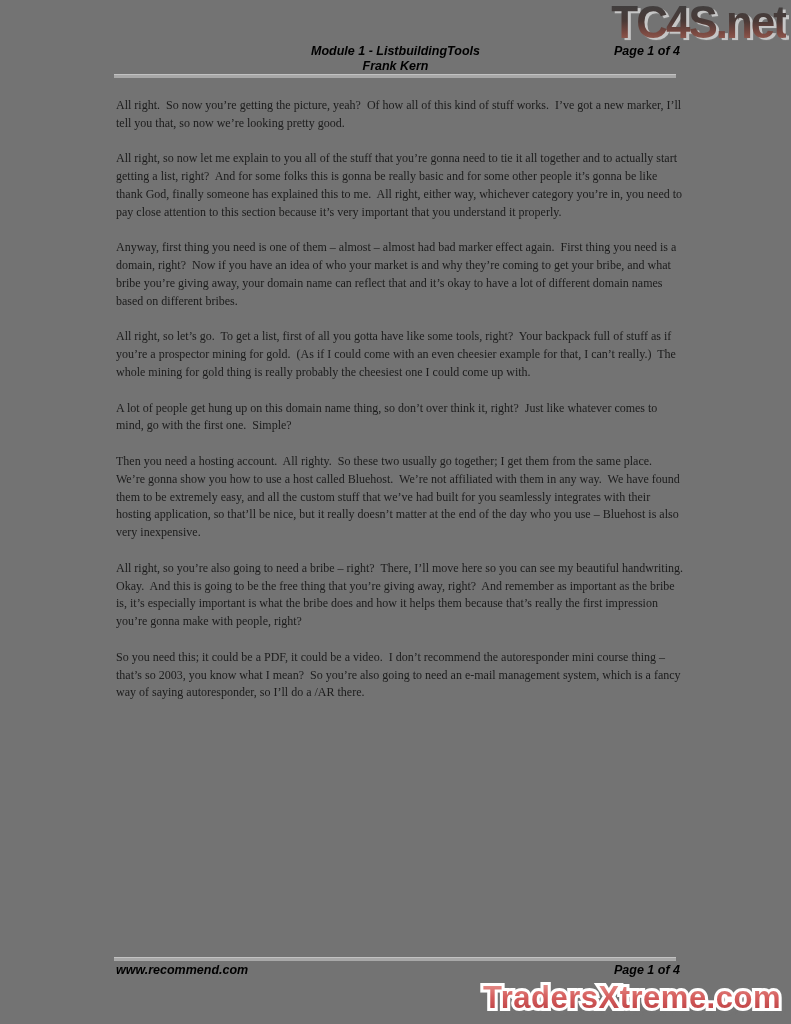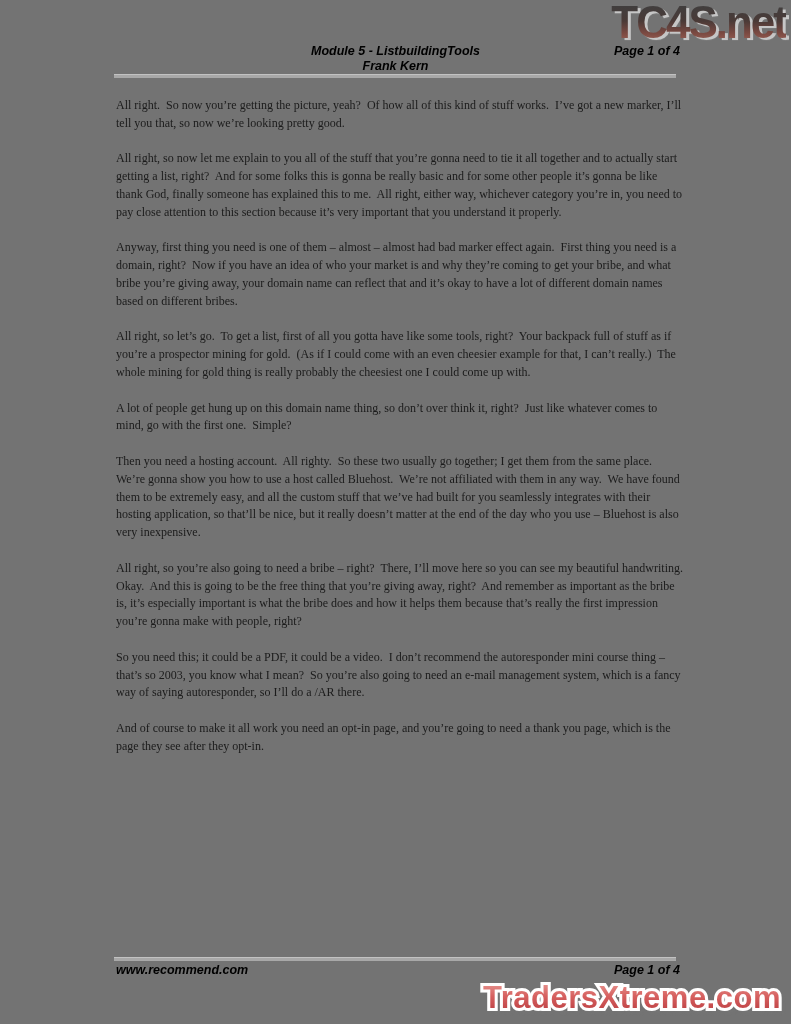--- a/index.html
+++ b/index.html
@@ -144,35 +144,34 @@
   }
 </style>
 </head>
 <body>
 
 <div class="page">
 
   <div class="logo">TC4S.net</div>
   <div class="hdr-meta page-num-top">Page 1 of 4</div>
   <div class="header-center">
-    <div class="hdr-meta">Module 5 - ListbuildingTools</div>
+    <div class="hdr-meta">Module 1 - ListbuildingTools</div>
     <div class="hdr-meta">Frank Kern</div>
   </div>
   <div class="rule rule-top"></div>
 
   <div class="content">
     <p>All right.  So now you’re getting the picture, yeah?  Of how all of this kind of stuff works.  I’ve got a new marker, I’ll tell you that, so now we’re looking pretty good.</p>
     <p>All right, so now let me explain to you all of the stuff that you’re gonna need to tie it all together and to actually start getting a list, right?  And for some folks this is gonna be really basic and for some other people it’s gonna be like thank God, finally someone has explained this to me.  All right, either way, whichever category you’re in, you need to pay close attention to this section because it’s very important that you understand it properly.</p>
     <p>Anyway, first thing you need is one of them – almost – almost had bad marker effect again.  First thing you need is a domain, right?  Now if you have an idea of who your market is and why they’re coming to get your bribe, and what bribe you’re giving away, your domain name can reflect that and it’s okay to have a lot of different domain names based on different bribes.</p>
     <p>All right, so let’s go.  To get a list, first of all you gotta have like some tools, right?  Your backpack full of stuff as if you’re a prospector mining for gold.  (As if I could come with an even cheesier example for that, I can’t really.)  The whole mining for gold thing is really probably the cheesiest one I could come up with.</p>
     <p>A lot of people get hung up on this domain name thing, so don’t over think it, right?  Just like whatever comes to mind, go with the first one.  Simple?</p>
     <p>Then you need a hosting account.  All righty.  So these two usually go together; I get them from the same place.  We’re gonna show you how to use a host called Bluehost.  We’re not affiliated with them in any way.  We have found them to be extremely easy, and all the custom stuff that we’ve had built for you seamlessly integrates with their hosting application, so that’ll be nice, but it really doesn’t matter at the end of the day who you use – Bluehost is also very inexpensive.</p>
     <p>All right, so you’re also going to need a bribe – right?  There, I’ll move here so you can see my beautiful handwriting.  Okay.  And this is going to be the free thing that you’re giving away, right?  And remember as important as the bribe is, it’s especially important is what the bribe does and how it helps them because that’s really the first impression you’re gonna make with people, right?</p>
     <p>So you need this; it could be a PDF, it could be a video.  I don’t recommend the autoresponder mini course thing – that’s so 2003, you know what I mean?  So you’re also going to need an e-mail management system, which is a fancy way of saying autoresponder, so I’ll do a /AR there.</p>
-    <p>And of course to make it all work you need an opt-in page, and you’re going to need a thank you page, which is the page they see after they opt-in.</p>
   </div>
 
 
   <div class="rule rule-bottom"></div>
   <div class="hdr-meta footer-site">www.recommend.com</div>
   <div class="hdr-meta footer-page">Page 1 of 4</div>
 
   <div class="wm wm-bottom">
     <span class="layer shadow">TradersXtreme.com</span>
     <span class="layer outline">TradersXtreme.com</span>

